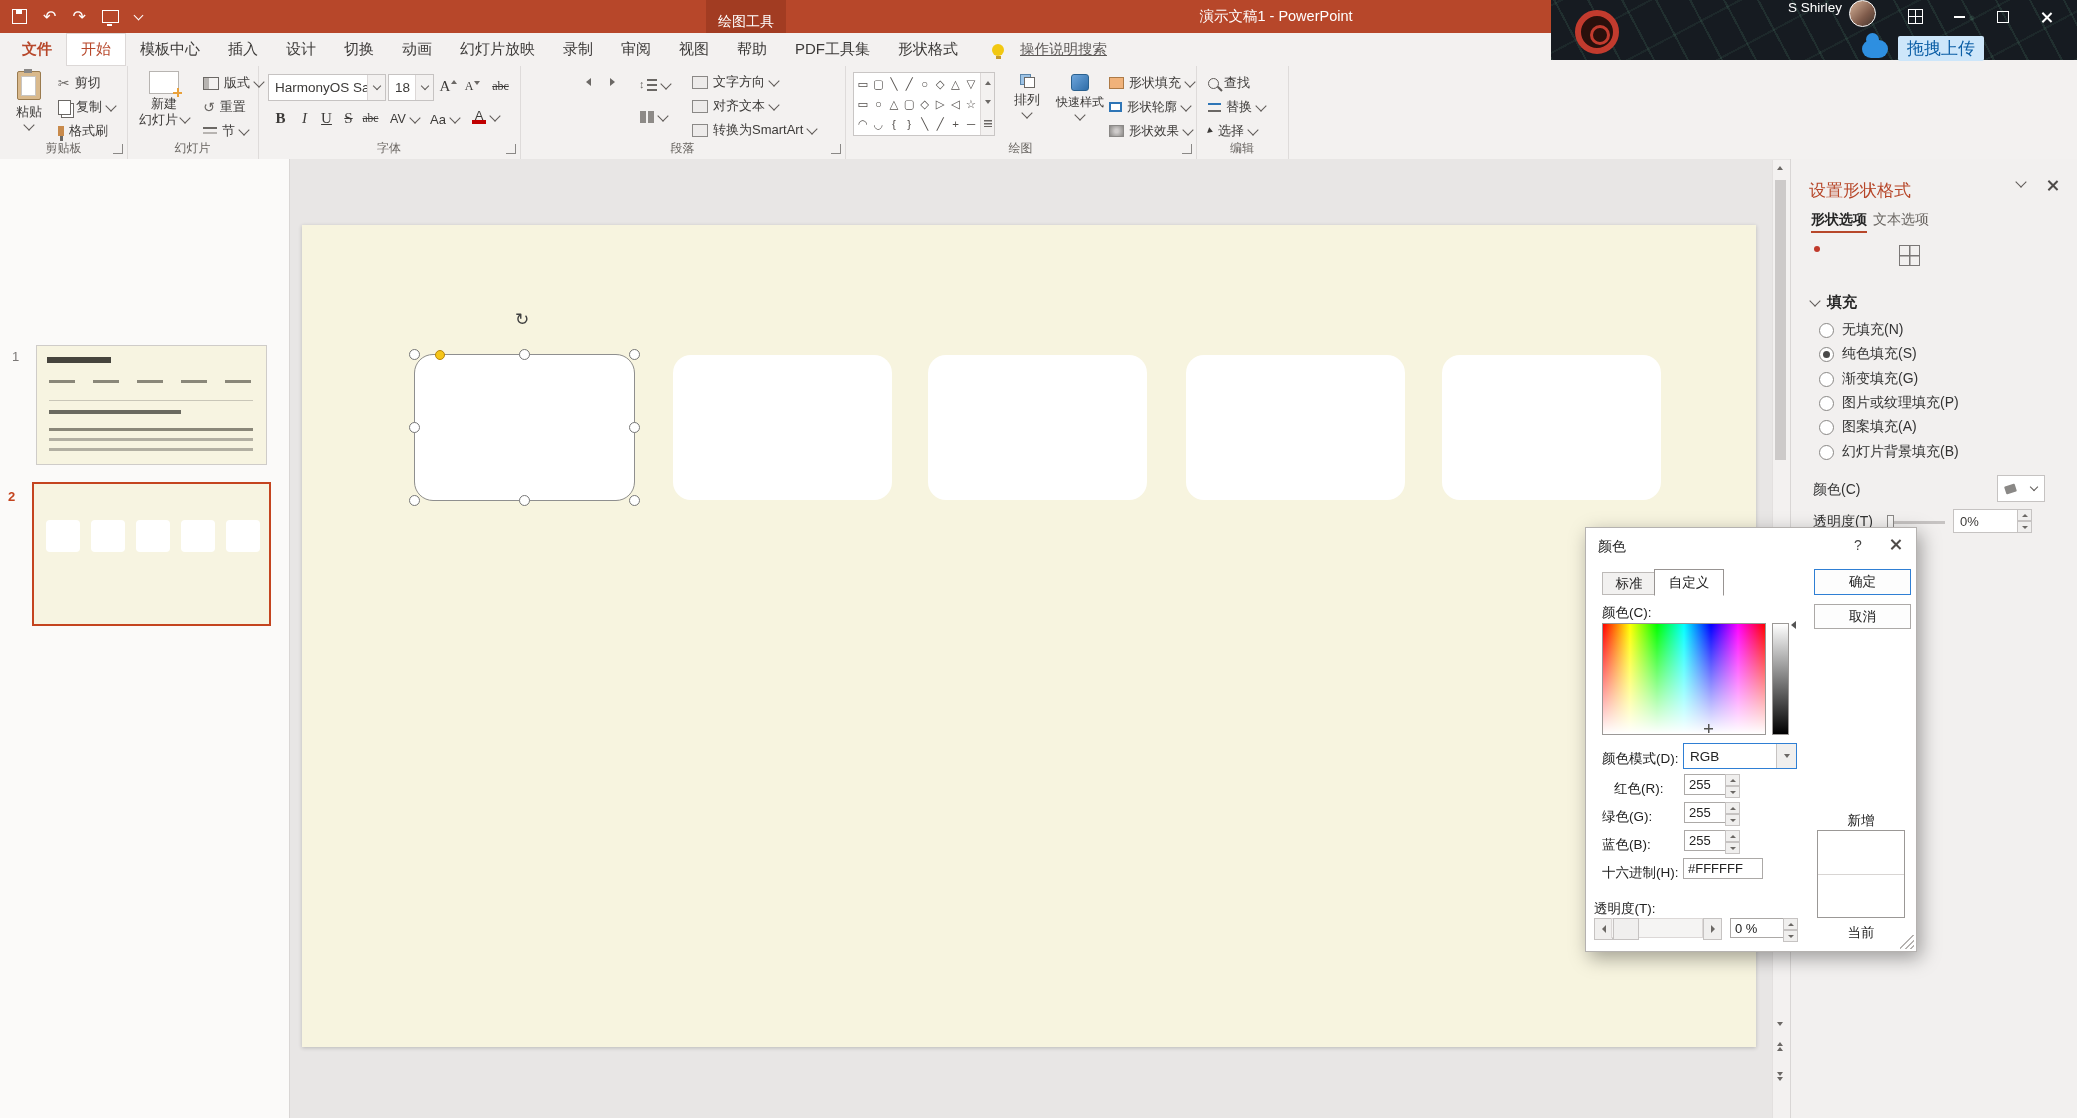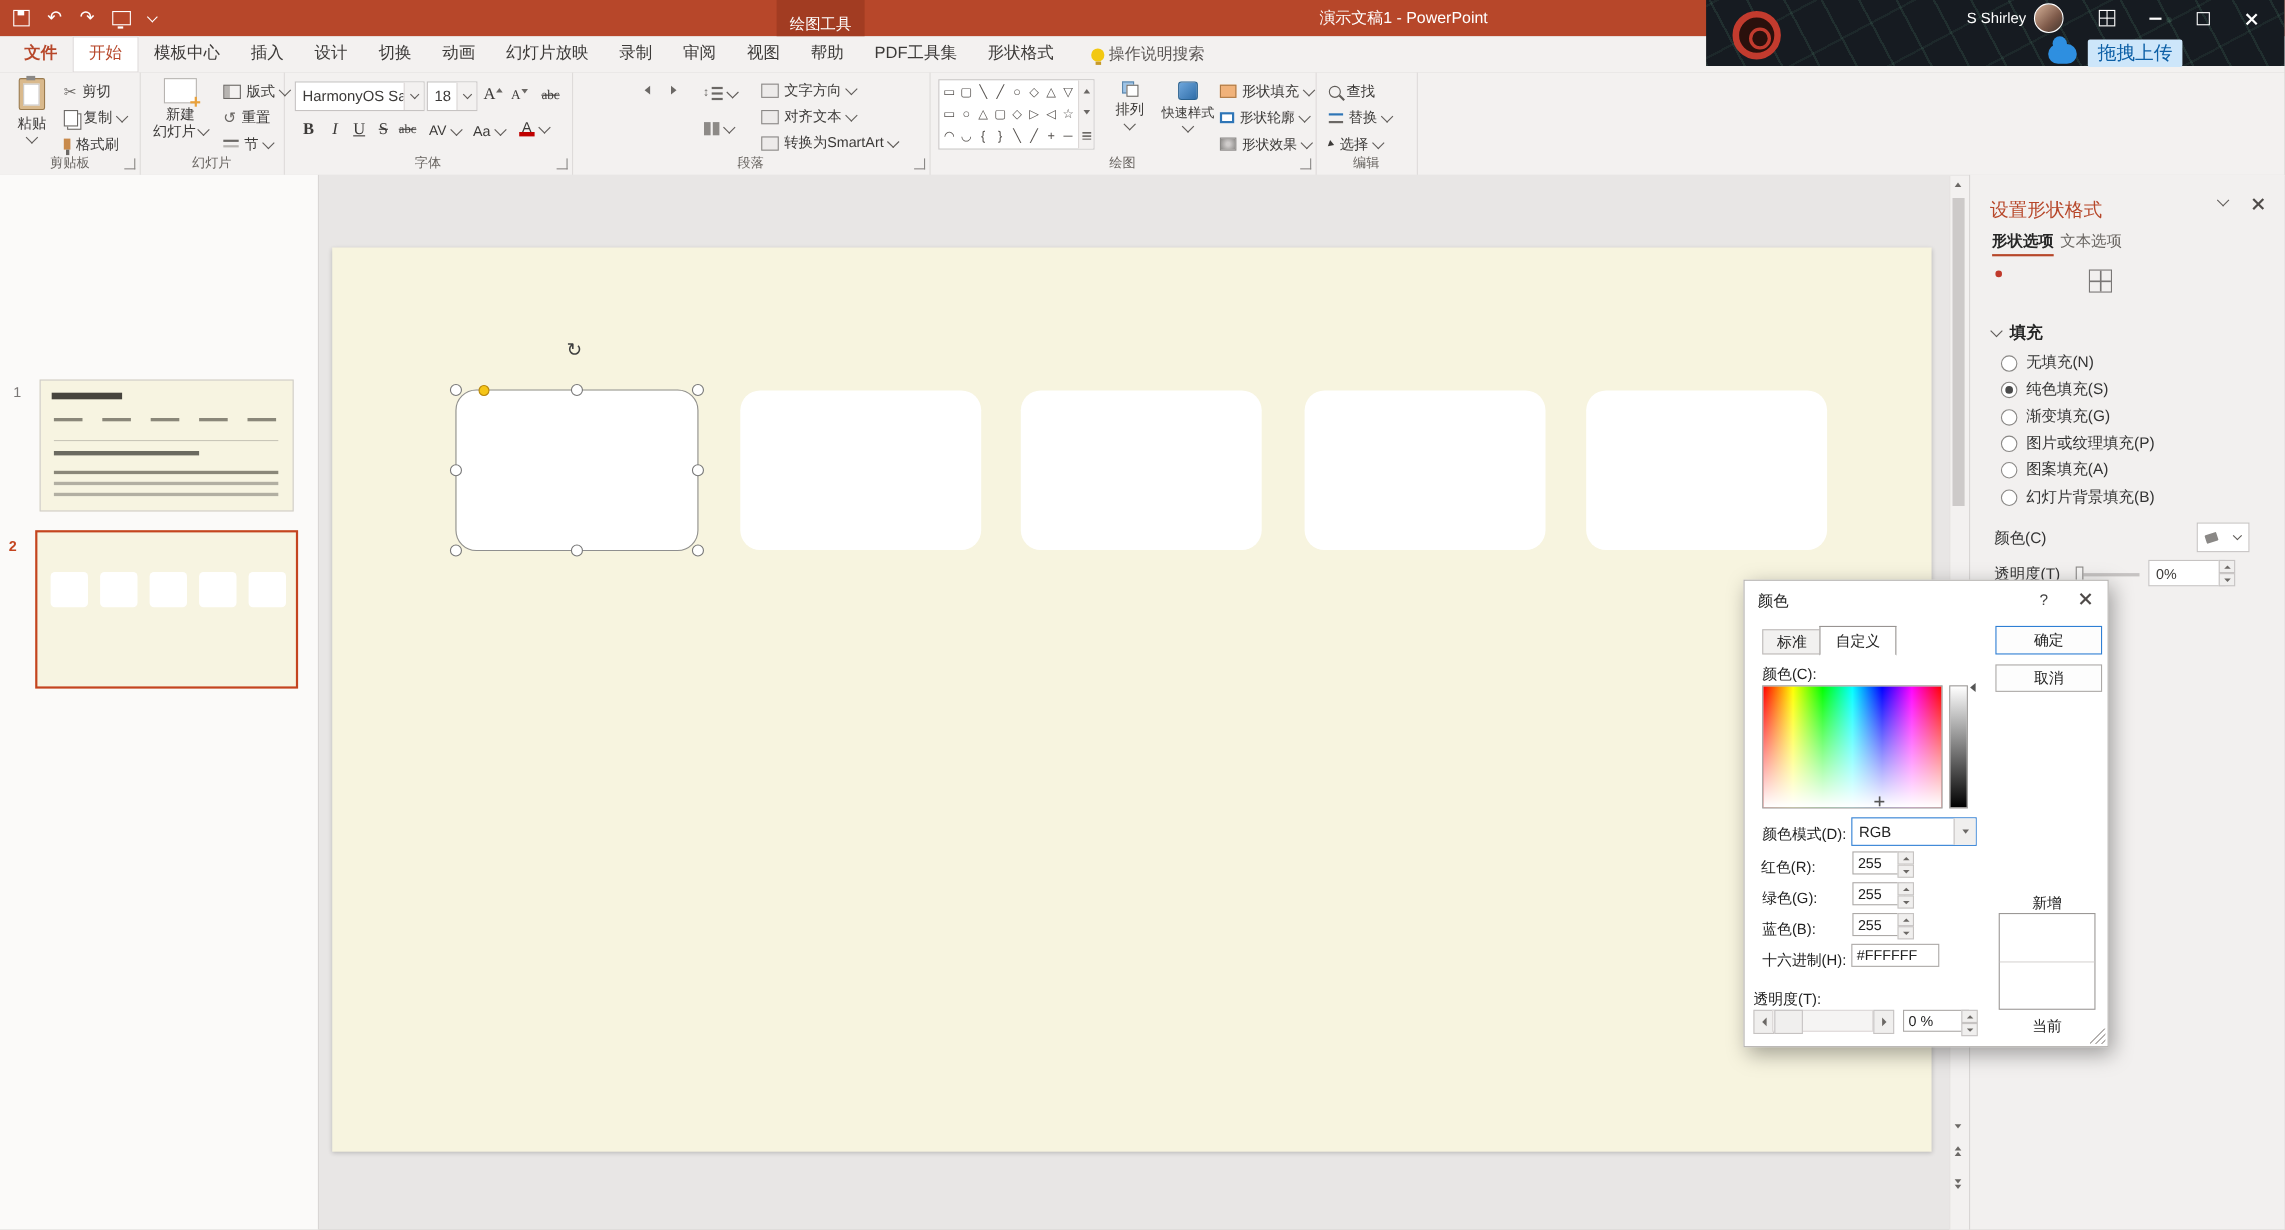--- a/index.html
+++ b/index.html
@@ -46,21 +46,21 @@
   .ic-cloud::before{content:"";position:absolute;left:4px;top:-7px;width:13px;height:13px;border-radius:50%;background:#2E8FE0;}
   .upload-btn{background:#CDE6FA;color:#0C5FA6;font-size:17px;border-radius:2px;
               display:flex;align-items:center;justify-content:center;width:86px;height:25px;}
 
   
   .tabsrow{background:#F3F1F0;}
   .tabs{display:flex;align-items:stretch;height:100%;padding-left:8px;}
   .tab{padding:0 14px;line-height:32px;font-size:15px;color:#3c3a38;white-space:nowrap;}
   .tab.file{color:#B7472A;font-weight:bold;}
   .tab.active{background:#fff;color:#B7472A;border:1px solid #DCD8D7;line-height:30px;}
-  .searchbox{display:flex;align-items:center;gap:4px;margin-left:20px;color:#5c5856;font-size:14.5px;}
+  .searchbox{display:flex;align-items:center;gap:16px;margin-left:20px;color:#5c5856;font-size:14.5px;text-decoration:underline;}
   .ic-bulb{width:12px;height:12px;border-radius:50%;background:#F2C811;position:relative;display:inline-block;}
   .ic-bulb::after{content:"";position:absolute;left:3.5px;bottom:-3px;width:5px;height:3px;background:#C79A2A;}
 
   
   .ribbon{background:#F3F1F0;border-bottom:1px solid #D8D5D3;}
   .rgroup{position:absolute;top:0;height:93px;border-right:1px solid #DEDBDA;}
   .glabel{position:absolute;bottom:2px;left:0;right:0;text-align:center;font-size:12px;color:#696561;}
   .launcher{position:absolute;right:4px;bottom:5px;width:9px;height:9px;
             border-right:1.5px solid #8a8886;border-bottom:1.5px solid #8a8886;}
   .rbtn-lg{position:absolute;display:flex;flex-direction:column;align-items:center;gap:3px;font-size:13px;color:#3c3a38;}
@@ -216,21 +216,21 @@
       <span class="chev chev-w"></span>
     </div>
     <div class="ctx abs" style="left:706px;top:0;width:80px;height:44px;">绘图工具</div>
     <div class="doc-title abs" style="left:1156px;top:0;width:240px;height:33px;">演示文稿1 - PowerPoint</div>
   </div>
 
   <div class="circuit abs" style="left:1551px;top:0;width:526px;height:60px;z-index:4;">
     <div class="ring abs" style="left:24px;top:10px;width:44px;height:44px;"></div>
   </div>
 
-  <div class="abs" style="left:1788px;top:0;height:33px;display:flex;align-items:center;gap:7px;z-index:7;">
+  <div class="abs" style="left:1788px;top:0;height:33px;display:flex;gap:7px;z-index:7;">
     <span style="color:#fff;font-size:13.5px;">S Shirley</span>
     <span class="avatar"></span>
   </div>
   <div class="abs" style="left:1893px;top:0;display:flex;z-index:7;">
     <div class="wc">
         <span class="ic-grid"></span>
       </div>
     <div class="wc">
         <span class="ic-min"></span>
       </div>
@@ -645,21 +645,21 @@
     <span class="tri-l abs" style="left:205px;top:93px;"></span>
 
     <div class="abs" style="left:16px;top:222px;">颜色模式(D):</div>
     <div class="abs" style="left:97px;top:215px;width:112px;height:24px;background:#fff;border:1px solid #2F7FD4;display:flex;align-items:center;">
       <span style="flex:1;padding:0 6px;">RGB</span>
       <span style="width:19px;align-self:stretch;background:#F0EFEE;border-left:1px solid #C6C3C2;display:flex;align-items:center;justify-content:center;">
           <i class="tri-d"></i>
         </span>
     </div>
 
-    <div class="abs" style="left:15px;top:252px;">红色(R):</div>
+    <div class="abs" style="left:28px;top:252px;">红色(R):</div>
     <div class="dfield" style="left:98px;top:246px;width:38px;height:19px;">255</div>
     <div class="spincol" style="left:139px;top:246px;">
       <span>
           <i class="tri-u" style="border-bottom-width:3.5px;border-left-width:3px;border-right-width:3px;"></i>
         </span>
       <span>
           <i class="tri-d" style="border-top-width:3.5px;border-left-width:3px;border-right-width:3px;"></i>
         </span>
     </div>
 

